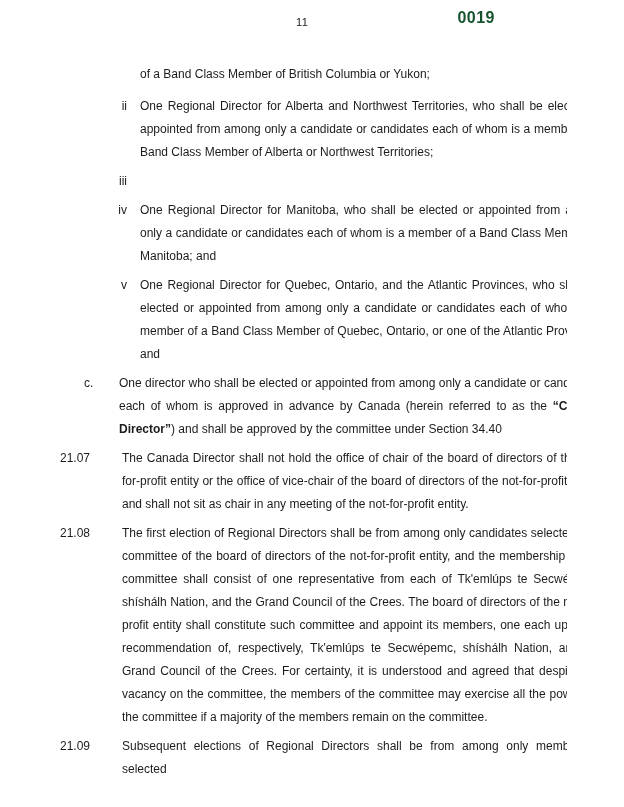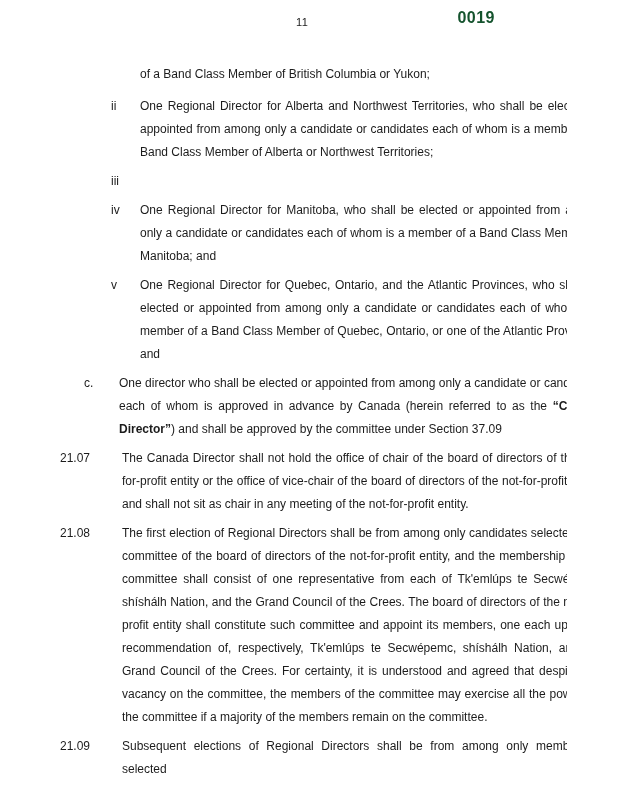--- a/index.html
+++ b/index.html
@@ -44,21 +44,21 @@
     margin: 9px 0 9px 80px;
     white-space: nowrap;
   }
   .roman-item {
     display: grid;
     grid-template-columns: 16px 1fr;
     column-gap: 13px;
     padding-left: 51px;
     margin-bottom: 6px;
   }
-  .roman-label { }
+  .roman-label { text-align: right; }
   .item-c {
     display: grid;
     grid-template-columns: 35px 1fr;
     padding-left: 24px;
     margin-bottom: 6px;
   }
   .section-row {
     display: grid;
     grid-template-columns: 34px 1fr;
     column-gap: 28px;
@@ -95,21 +95,21 @@
   </div>
 
   <div class="roman-item">
     <span class="roman-label">v</span>
     <p class="jtext">One Regional Director for Quebec, Ontario, and the Atlantic Provinces, who shall be elected or appointed from among only a candidate or candidates each of whom is a member of a Band Class Member of Quebec, Ontario, or one of the Atlantic Provinces; and</p>
   </div>
 </div>
 
     <div class="item-c">
       <span class="c-label">c.</span>
-      <p class="jtext"><span>One director who shall be elected or appointed from among only a candidate or candidates each of whom is approved in advance by Canada (herein referred to as the </span><b>“Canada Director”</b><span>) and shall be approved by the committee under Section 37.09</span></p>
+      <p class="jtext"><span>One director who shall be elected or appointed from among only a candidate or candidates each of whom is approved in advance by Canada (herein referred to as the </span><b>“Canada Director”</b><span>) and shall be approved by the committee under Section 34.40</span></p>
     </div>
 
     <div id="sections">
   <div class="section-row">
     <span class="section-number">21.07</span>
     <p class="jtext">The Canada Director shall not hold the office of chair of the board of directors of the not-for-profit entity or the office of vice-chair of the board of directors of the not-for-profit entity, and shall not sit as chair in any meeting of the not-for-profit entity.</p>
   </div>
 
   <div class="section-row">
     <span class="section-number">21.08</span>

